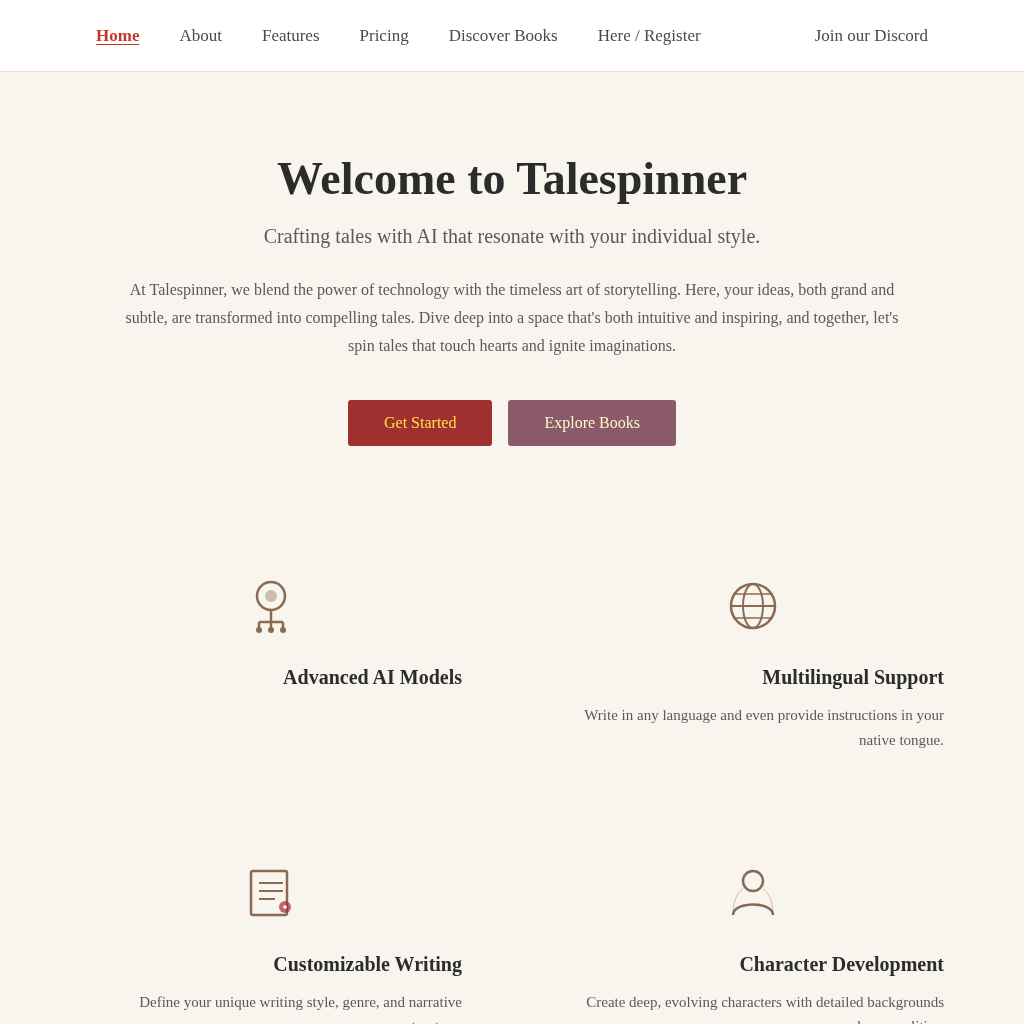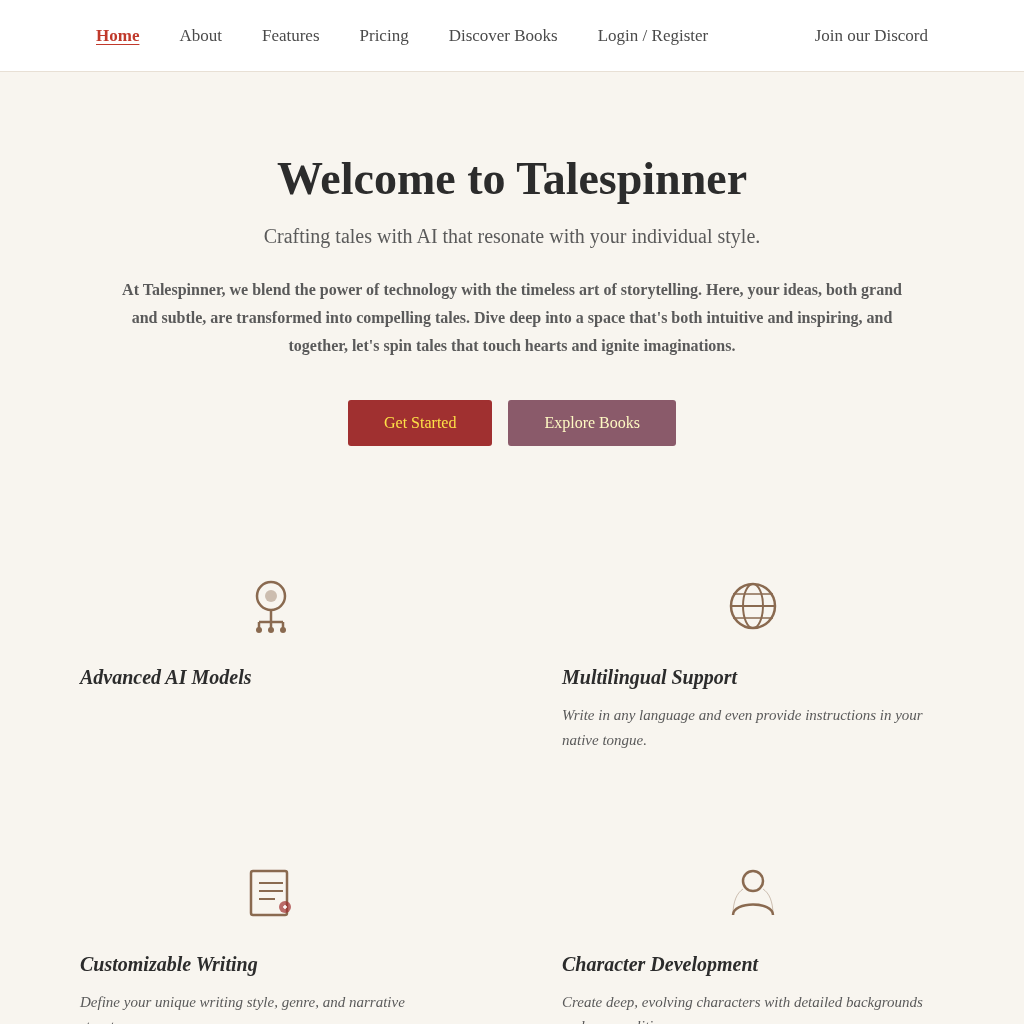--- a/index.html
+++ b/index.html
@@ -79,21 +79,20 @@
       font-family: Georgia, serif;
     }
 
     .hero .description {
       font-size: 16px;
       color: #5a5a5a;
       line-height: 1.75;
       max-width: 780px;
       margin: 0 auto 40px;
       font-family: Georgia, serif;
-      font-weight: bold;
     }
 
     .hero-buttons {
       display: flex;
       justify-content: center;
       gap: 16px;
     }
 
     .btn-primary {
       background-color: #a03030;
@@ -119,23 +118,22 @@
 
     
     .features {
       padding: 40px 60px 60px;
       display: grid;
       grid-template-columns: 1fr 1fr;
       gap: 60px 60px;
     }
 
     .feature-card {
-      text-align: left;
+      text-align: right;
       padding: 20px;
-      font-style: italic;
     }
 
     .feature-icon {
       width: 80px;
       height: 80px;
       margin: 0 auto 20px;
       display: flex;
       align-items: center;
       justify-content: center;
     }
@@ -174,21 +172,21 @@
     <li>
       <a href="#">Features</a>
     </li>
     <li>
       <a href="#">Pricing</a>
     </li>
     <li>
       <a href="#">Discover Books</a>
     </li>
     <li>
-      <a href="#">Login / Register</a>
+      <a href="#">Here / Register</a>
     </li>
     <li class="spacer"></li>
     <li class="nav-discord">
       <a href="#">Join our Discord</a>
     </li>
   </ul>
 </nav>
 
 <section class="hero">
   <h1>Welcome to Talespinner</h1>

